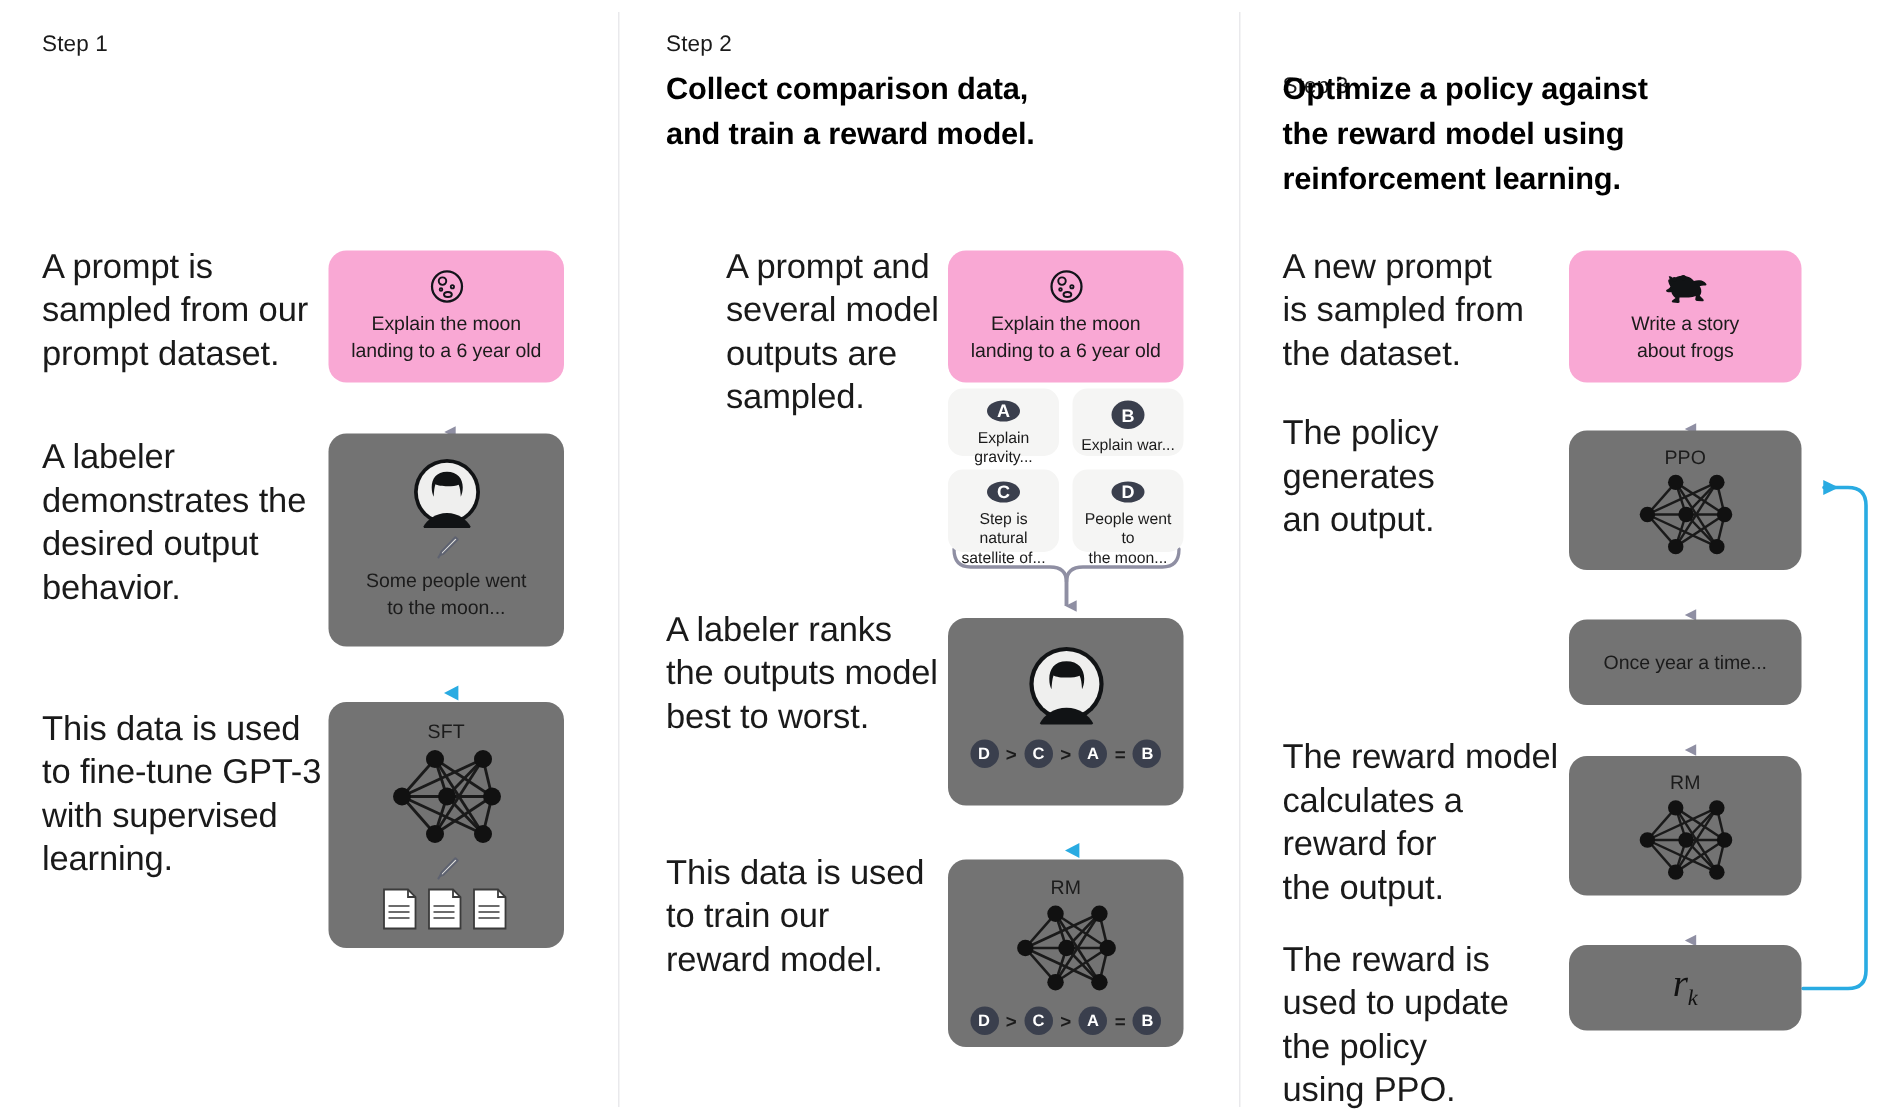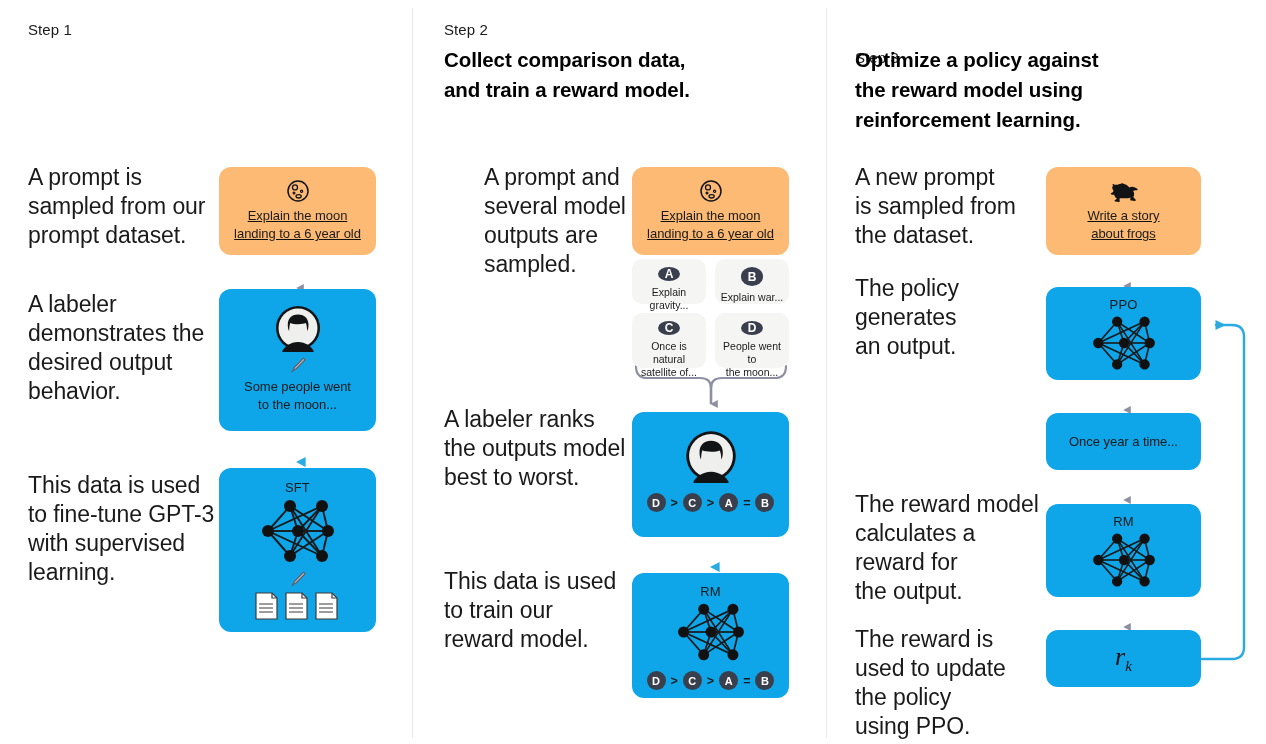--- a/index.html
+++ b/index.html
@@ -69,22 +69,22 @@
     letter-spacing: -0.1px;
   }
 
   
   .card {
     position: absolute;
     border-radius: 12px;
     box-sizing: border-box;
     text-align: center;
   }
-  .card-blue { background: #fdba74; text-decoration: underline; }
-  .card-gray { background: #0ea5e9; }
+  .card-blue { background: #f9a8d4; }
+  .card-gray { background: #737373; }
 
   .card-caption {
     font-size: 13px;
     line-height: 18px;
     color: #1b1b1b;
     white-space: pre-line;
     letter-spacing: -0.05px;
   }
   .card-title {
     font-size: 13px;
@@ -369,21 +369,21 @@
     <div class="opt-card" style="left:219px; top:259px; width:74px; height:45px;">
       <div class="opt-badge">A</div>
       <div class="opt-text">Explain gravity...</div>
     </div>
     <div class="opt-card" style="left:302px; top:259px; width:74px; height:45px;">
       <div class="opt-badge">B</div>
       <div class="opt-text">Explain war...</div>
     </div>
     <div class="opt-card" style="left:219px; top:313px; width:74px; height:55px;">
       <div class="opt-badge">C</div>
-      <div class="opt-text">Once is natural
+      <div class="opt-text">Step is natural
 satellite of...</div>
     </div>
     <div class="opt-card" style="left:302px; top:313px; width:74px; height:55px;">
       <div class="opt-badge">D</div>
       <div class="opt-text">People went to
 the moon...</div>
     </div>
 
     <div class="card card-gray" style="left:219px; top:412px; width:157px; height:125px; padding-top:16px;">
       <div class="icon-row" style="height:56px;">

